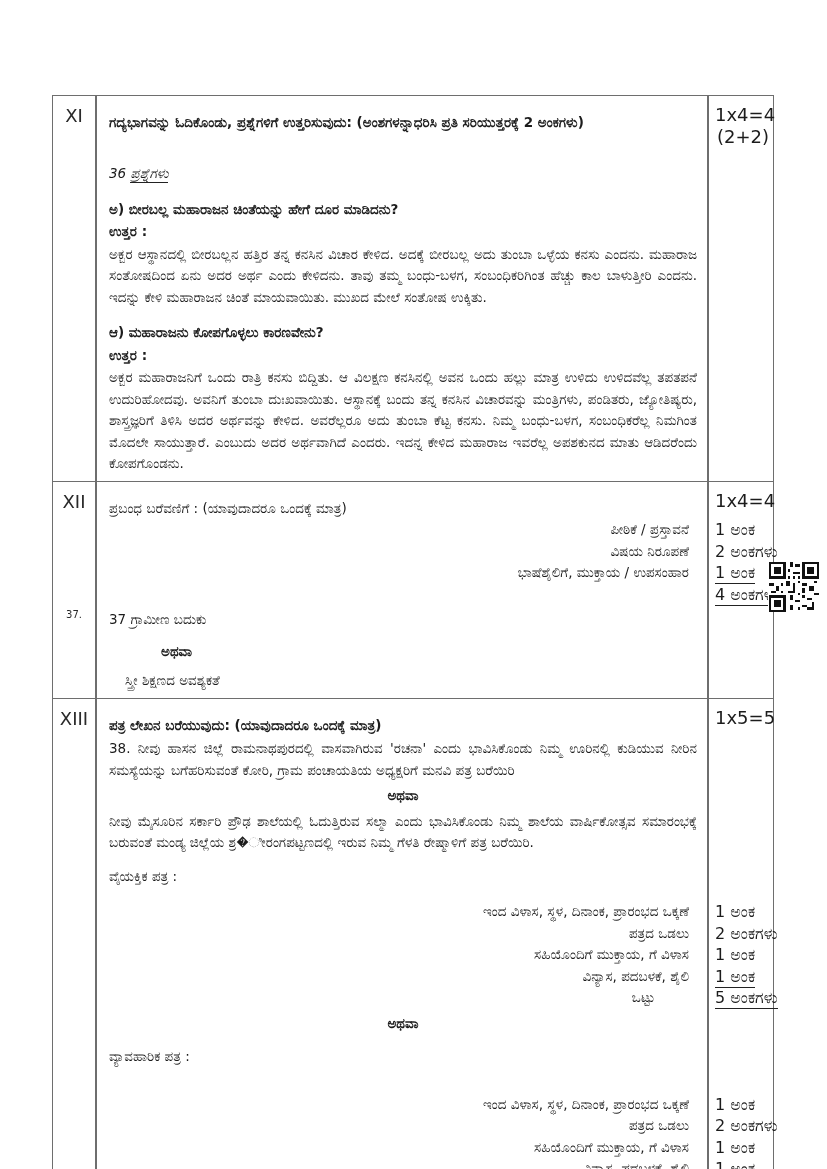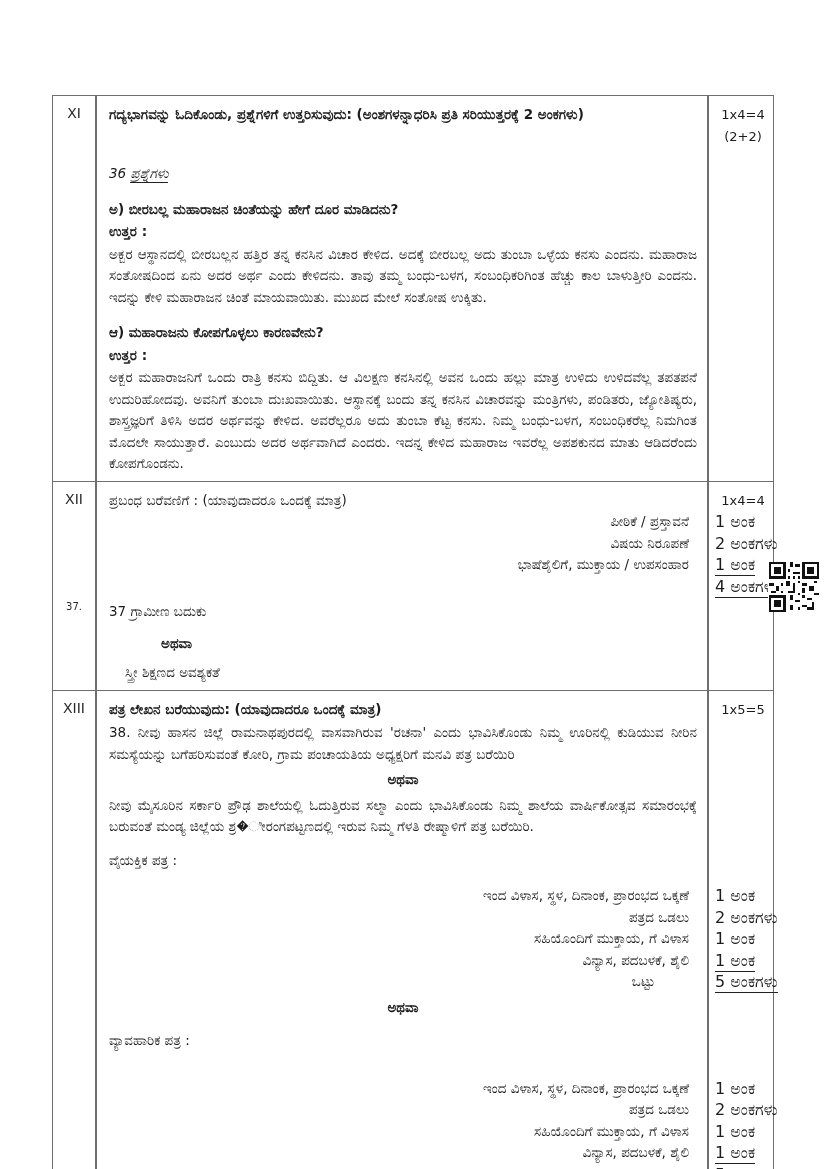--- a/index.html
+++ b/index.html
@@ -34,35 +34,35 @@
   .sec-xii  { min-height: 148px; }
   .sec-xiii { min-height: 424px; }
 
   .subrow {
     display: grid;
     grid-template-columns: 42px 1fr 64px;
   }
   .numcell {
     text-align: center;
     padding-top: 9px;
-    font-size: 14px;
+    font-size: 18px;
     color: #2a2a2a;
   }
   .maincell {
     padding: 0 12px 0 14px;
     line-height: 21.5px;
   }
   .markscell {
     font-size: 16px;
     line-height: 21.5px;
     padding: 0 2px 0 6px;
   }
-  .markscell.center { text-align: center; padding-top: 8px; font-size: 13px; }
-
-  .sec-header { font-weight: bold; margin: 8px 0 0; }
+  .markscell.center { text-align: center; padding-top: 8px; font-size: 18px; }
+
+  .sec-header { font-weight: bold; margin: 16px 0 0; }
   .sec-header.plain { font-weight: normal; }
 
   p { margin: 0; }
   .q36 { margin: 16px 0 4px; font-style: italic; }
   .q   { font-weight: bold; margin: 14px 0 1px; }
   .ans-label { font-weight: bold; margin: 0 0 1px; }
   .ans { text-align: justify; margin: 0 0 6px; }
 
   .u { border-bottom: 1.2px solid #222; padding-bottom: 1px; }
 

